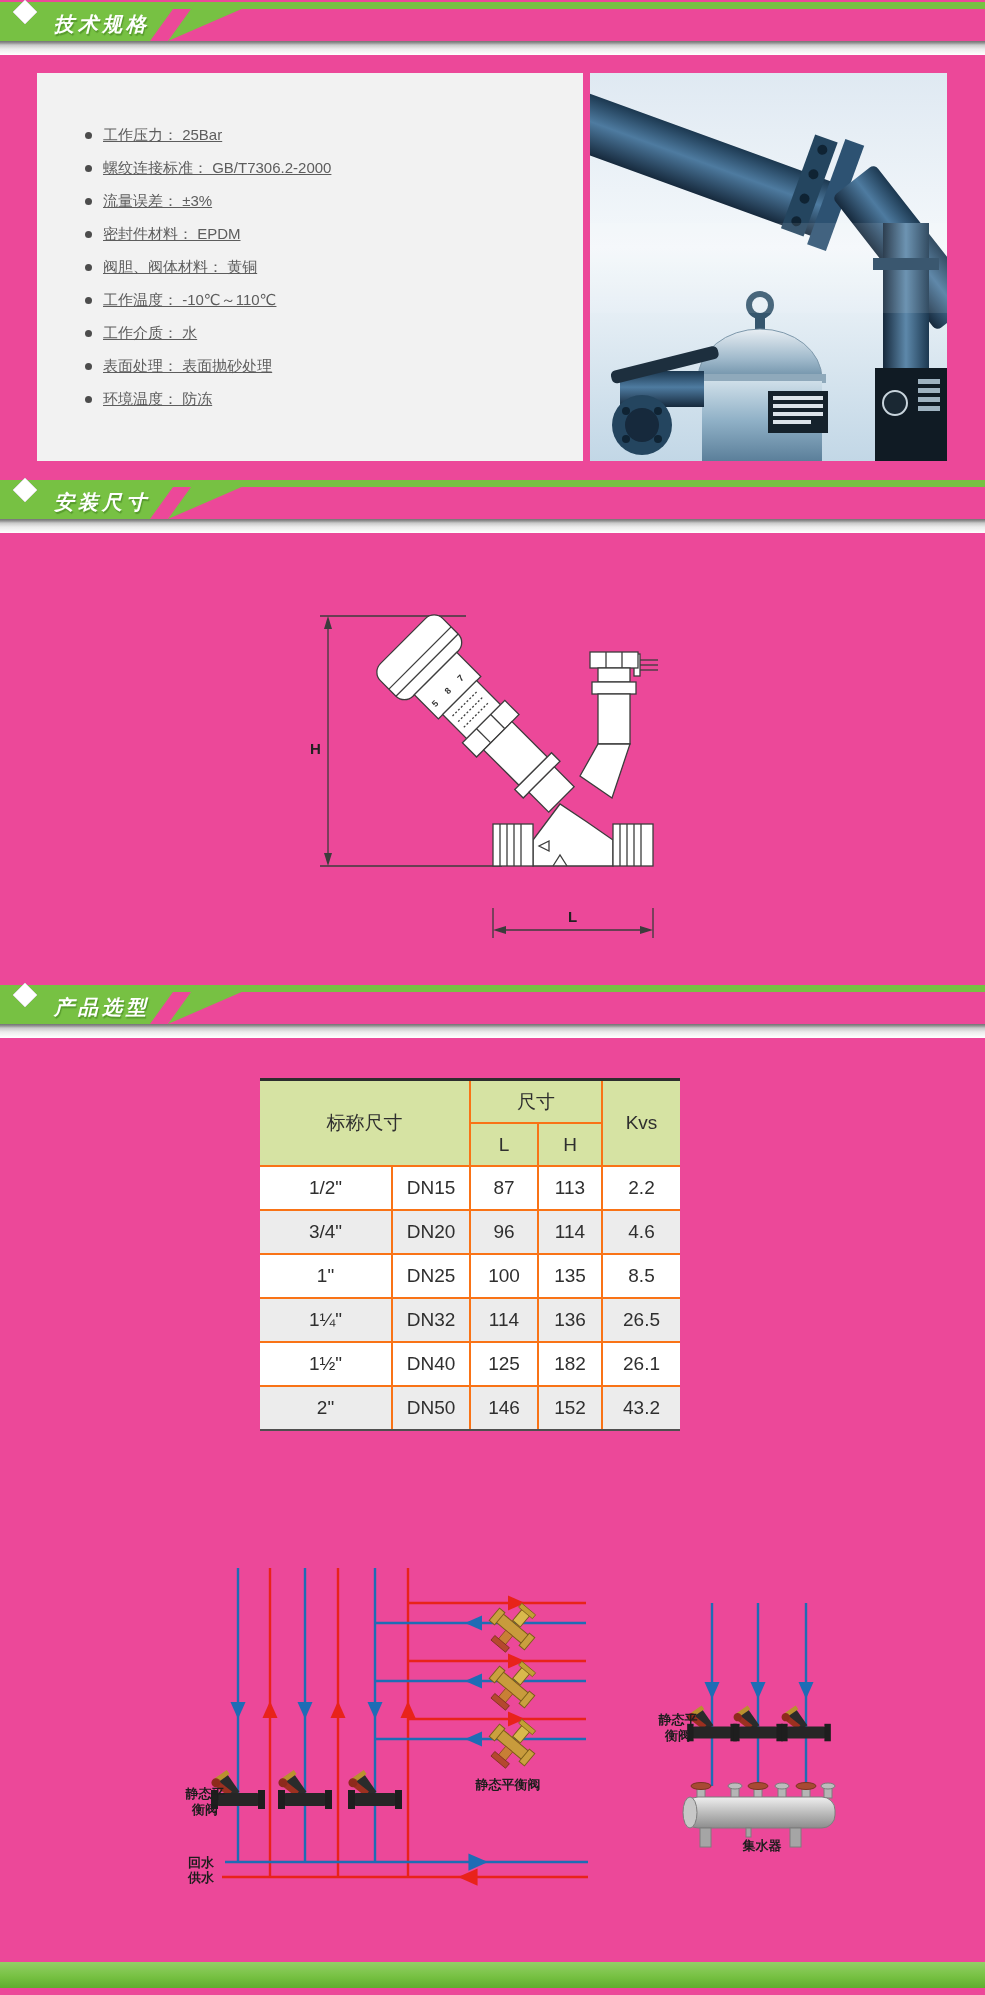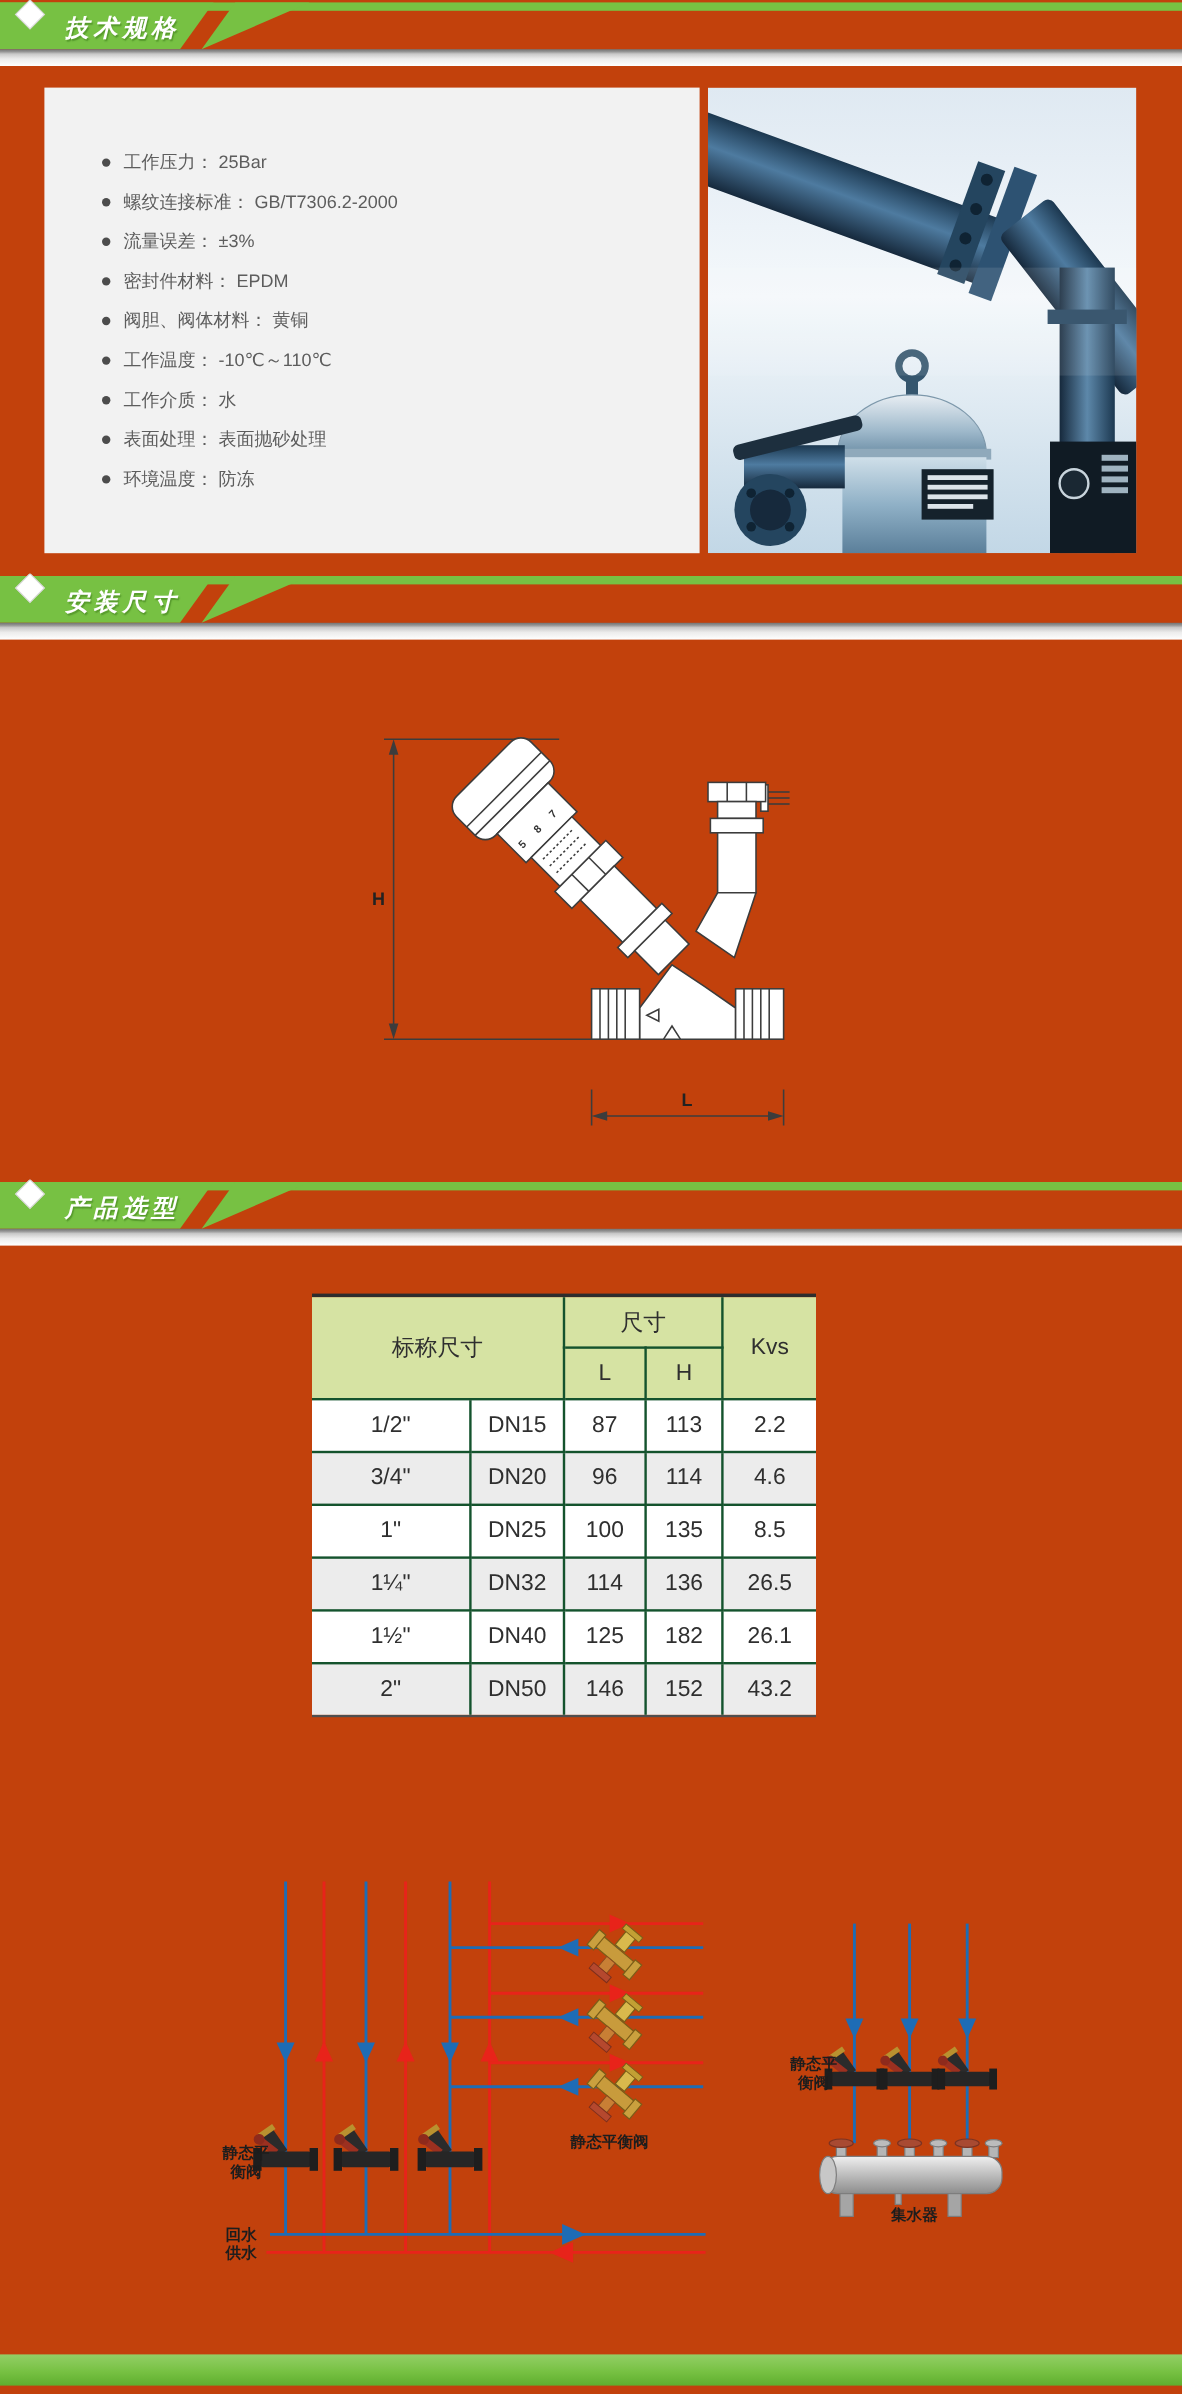--- a/index.html
+++ b/index.html
@@ -1,47 +1,47 @@
 <!DOCTYPE html>
 <html><head>
 <meta charset="utf-8">
 <style>
   html,body{margin:0;padding:0;background:#fff;}
-  #page{position:relative;width:985px;height:1995px;background:#c2410c;overflow:hidden;
+  #page{position:relative;width:985px;height:1995px;background:#ec4899;overflow:hidden;
         font-family:"Liberation Sans","DejaVu Sans",sans-serif;}
 
   
   .banner{position:absolute;left:0;width:985px;height:56px;}
   .banner svg{position:absolute;top:0;left:0;display:block;}
   .btitle{position:absolute;left:54px;top:8px;height:33px;line-height:33px;
           font-size:20px;font-weight:bold;font-style:italic;color:#fff;
           letter-spacing:4px;text-shadow:1px 2px 1px rgba(25,80,0,.35);white-space:nowrap;}
   .bshadow{position:absolute;top:41px;left:0;width:100%;height:14px;
            background:linear-gradient(to bottom,#737373 0,#949494 2px,#c9c9c9 4px,#ececec 8px,#ffffff 14px);}
 
   
   .spec-panel{position:absolute;left:37px;top:73px;width:546px;height:388px;background:#f2f2f2;}
   .spec-list{list-style:none;margin:0;padding:46px 20px 0 48px;}
-  .spec-item{height:33px;display:flex;align-items:center;font-size:15px;color:#5d5d5d;}
+  .spec-item{height:33px;display:flex;align-items:center;font-size:15px;color:#5d5d5d;text-decoration:underline;}
   .dot{width:7px;height:7px;border-radius:50%;background:#4c4c4c;margin-right:11px;flex:0 0 auto;}
 
   .photo{position:absolute;left:590px;top:73px;width:357px;height:388px;}
 
   
   .drawing{position:absolute;left:306px;top:608px;width:354px;height:335px;}
   .dln{stroke:#3c3c3c;stroke-width:1.3;fill:none;}
   .dfw{stroke:#3c3c3c;stroke-width:1.3;fill:#ffffff;}
   .dtext{font:bold 15px "Liberation Sans","DejaVu Sans",sans-serif;fill:#222;}
   .ddigit{font:bold 9px "Liberation Sans","DejaVu Sans",sans-serif;fill:#333;}
 
   
   .table-wrap{position:absolute;left:260px;top:1078px;width:420px;
               border-top:3px solid #2d2d2d;border-bottom:2px solid #4f4f4f;}
   table.sel{border-collapse:collapse;border-style:hidden;width:420px;table-layout:fixed;}
-  table.sel th,table.sel td{border:2px solid #14532d;text-align:center;vertical-align:middle;
+  table.sel th,table.sel td{border:2px solid #f97316;text-align:center;vertical-align:middle;
               font-size:19px;color:#2f2f2f;font-weight:normal;padding:0;}
   table.sel thead th{background:#d6e3a3;height:41px;}
   table.sel tbody td{height:42px;background:#fff;}
   table.sel tbody tr.alt td{background:#ececec;}
 
   
   .diagram{position:absolute;left:150px;top:1555px;width:830px;height:340px;}
   .bl{stroke:#1e6cb5;stroke-width:2.4;fill:none;}
   .rl{stroke:#e8231a;stroke-width:2.4;fill:none;}
   .dlabel{font:bold 13px "Liberation Sans","DejaVu Sans",sans-serif;fill:#1d1d1d;}

